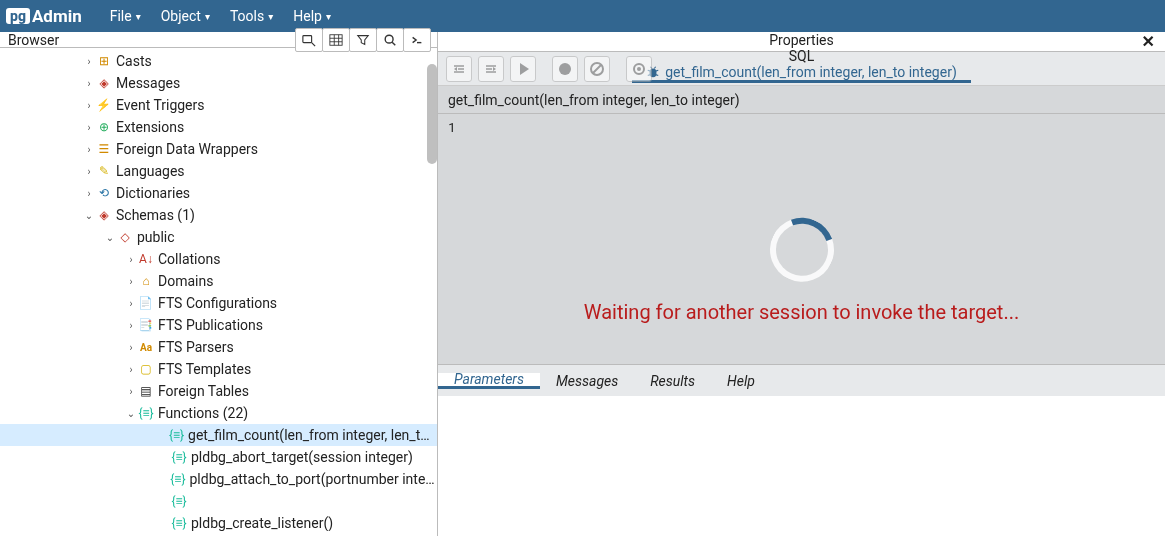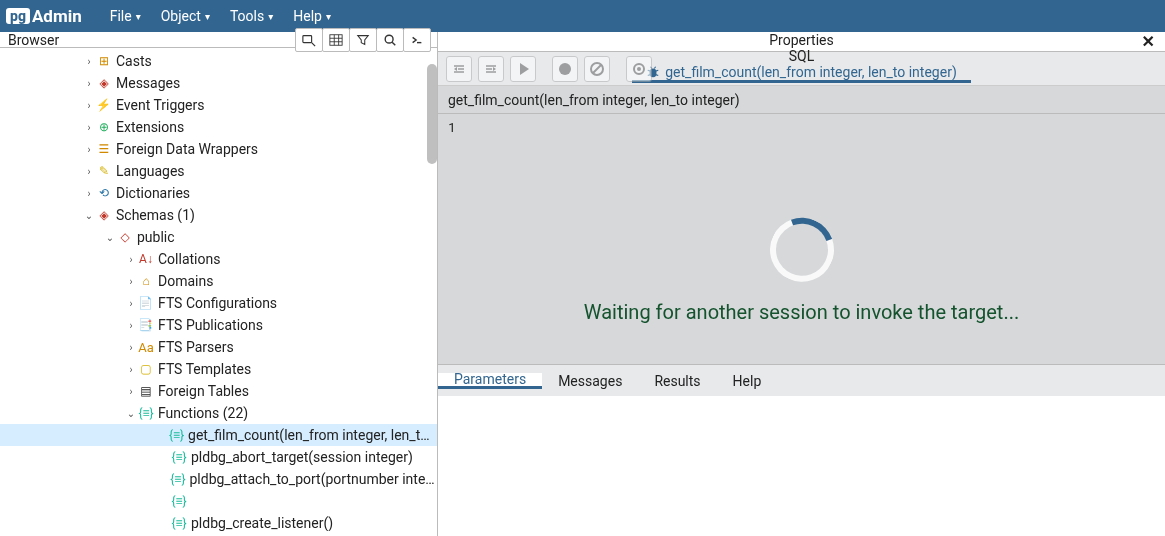--- a/index.html
+++ b/index.html
@@ -48,26 +48,26 @@
   .circle-dot::after { content: ''; width: 4px; height: 4px; background: #555; border-radius: 50%; position: absolute; top: 2px; left: 2px; }
   .dbg-btn.disabled { opacity: 0.5; cursor: default; }
   .play-tri { width: 0; height: 0; border-left: 9px solid #555; border-top: 6px solid transparent; border-bottom: 6px solid transparent; margin-left: 2px; }
 
   
   .fn-title { height: 28px; background: #d6d8da; display: flex; align-items: center; padding: 0 10px; font-size: 14px; border-bottom: 1px solid #bbb; }
   
   
   .code-area { flex: 1; background: #d6d8da; position: relative; display: flex; min-height: 0; }
   .gutter { width: 28px; background: #d6d8da; text-align: center; padding-top: 6px; color: #222; font-size: 13px; }
-  .overlay-msg { position: absolute; left: 0; right: 0; top: 50%; transform: translateY(-20%); text-align: center; color: #14532d; font-size: 20px; }
+  .overlay-msg { position: absolute; left: 0; right: 0; top: 50%; transform: translateY(-20%); text-align: center; color: #b91c1c; font-size: 20px; }
   .spinner { width: 64px; height: 64px; border: 6px solid rgba(255,255,255,0.85); border-top-color: #326690; border-radius: 50%; margin: 0 auto 18px; transform: rotate(25deg); }
   
   
   .btabs { height: 32px; border-top: 1px solid #bbb; background: #e7e9eb; display: flex; align-items: center; }
-  .btab { padding: 0 16px; height: 16px; display: flex; align-items: center; cursor: pointer; font-size: 14px; color: #222; }
+  .btab { padding: 0 16px; height: 16px; display: flex; align-items: center; cursor: pointer; font-size: 14px; color: #222; font-style: italic; }
   .btab.active { color: #326690; border-bottom: 3px solid #326690; background: #fff; }
   .btm-content { height: 140px; background: #fff; }
 
   
   .i-red { color: #c0392b; }
   .i-orange { color: #d18a00; }
   .i-green { color: #27ae60; }
   .i-blue { color: #2471a3; }
   .i-yellow { color: #d4b106; }
   .i-teal { color: #1abc9c; }
@@ -203,21 +203,21 @@
           <span class="ticon">📄</span>
           <span class="tlabel">FTS Configurations</span>
         </div>
       <div class="tree-item" style="padding-left:124px">
           <span class="chev">›</span>
           <span class="ticon">📑</span>
           <span class="tlabel">FTS Publications</span>
         </div>
       <div class="tree-item" style="padding-left:124px">
           <span class="chev">›</span>
-          <span class="ticon i-orange" style="font-weight:normal;font-size:13px">Aa</span>
+          <span class="ticon i-orange" style="font-weight:bold;font-size:10px">Aa</span>
           <span class="tlabel">FTS Parsers</span>
         </div>
       <div class="tree-item" style="padding-left:124px">
           <span class="chev">›</span>
           <span class="ticon i-yellow">▢</span>
           <span class="tlabel">FTS Templates</span>
         </div>
       <div class="tree-item" style="padding-left:124px">
           <span class="chev">›</span>
           <span class="ticon">▤</span>

